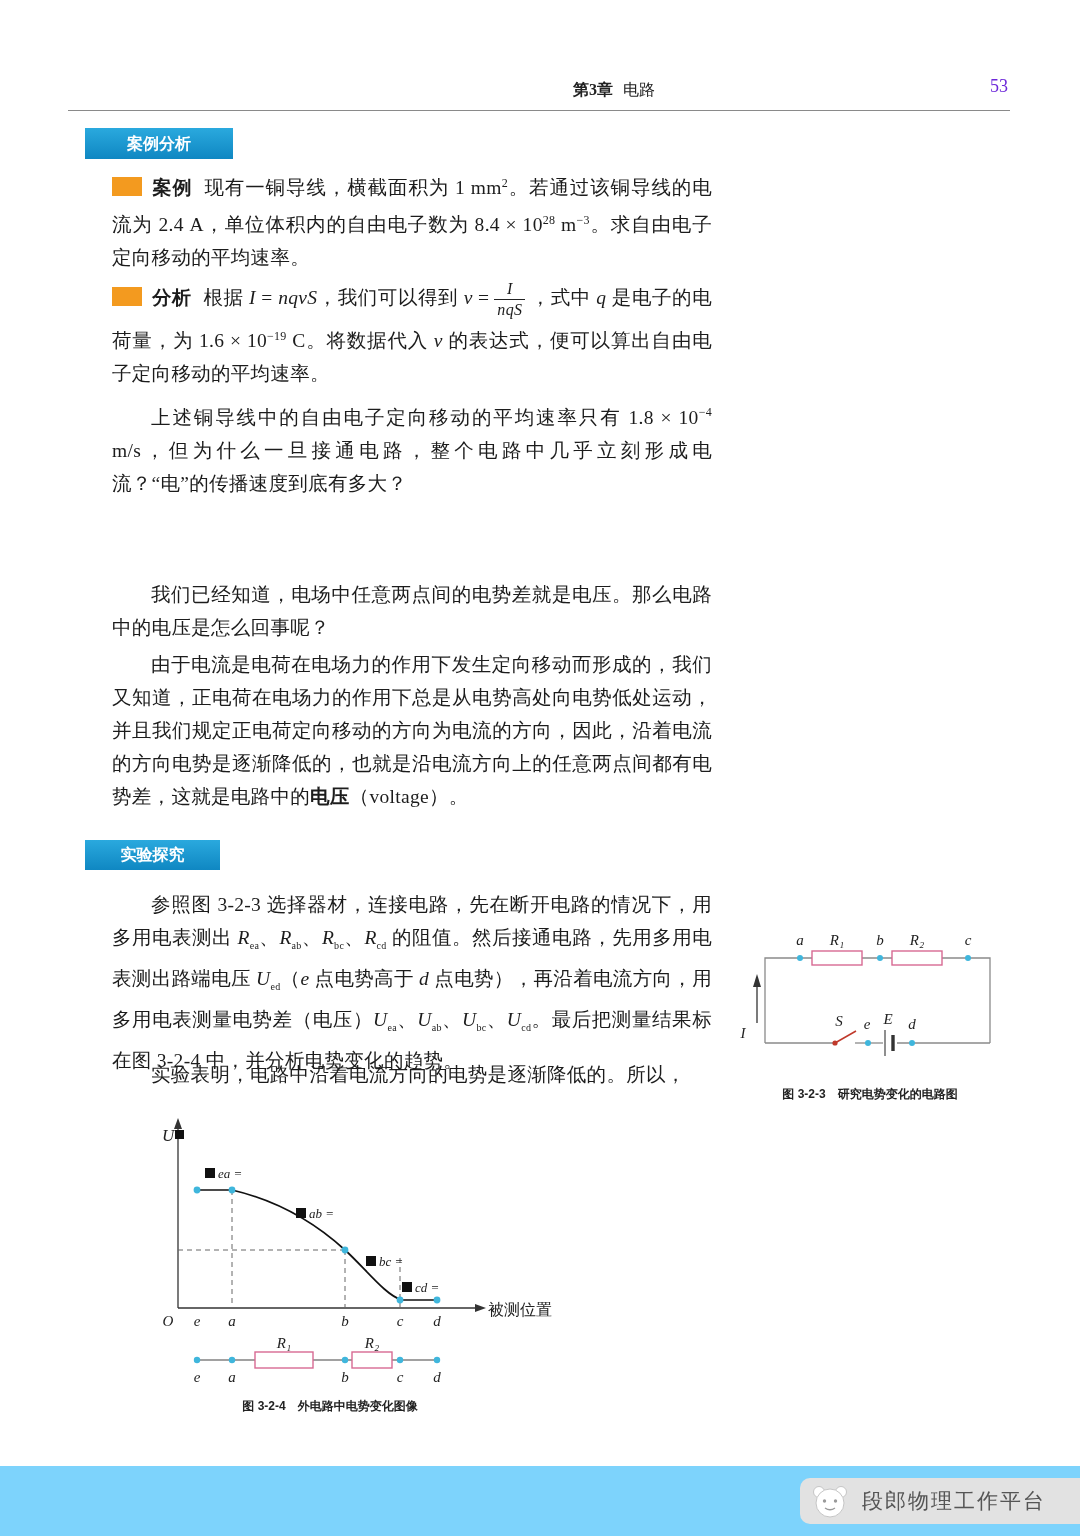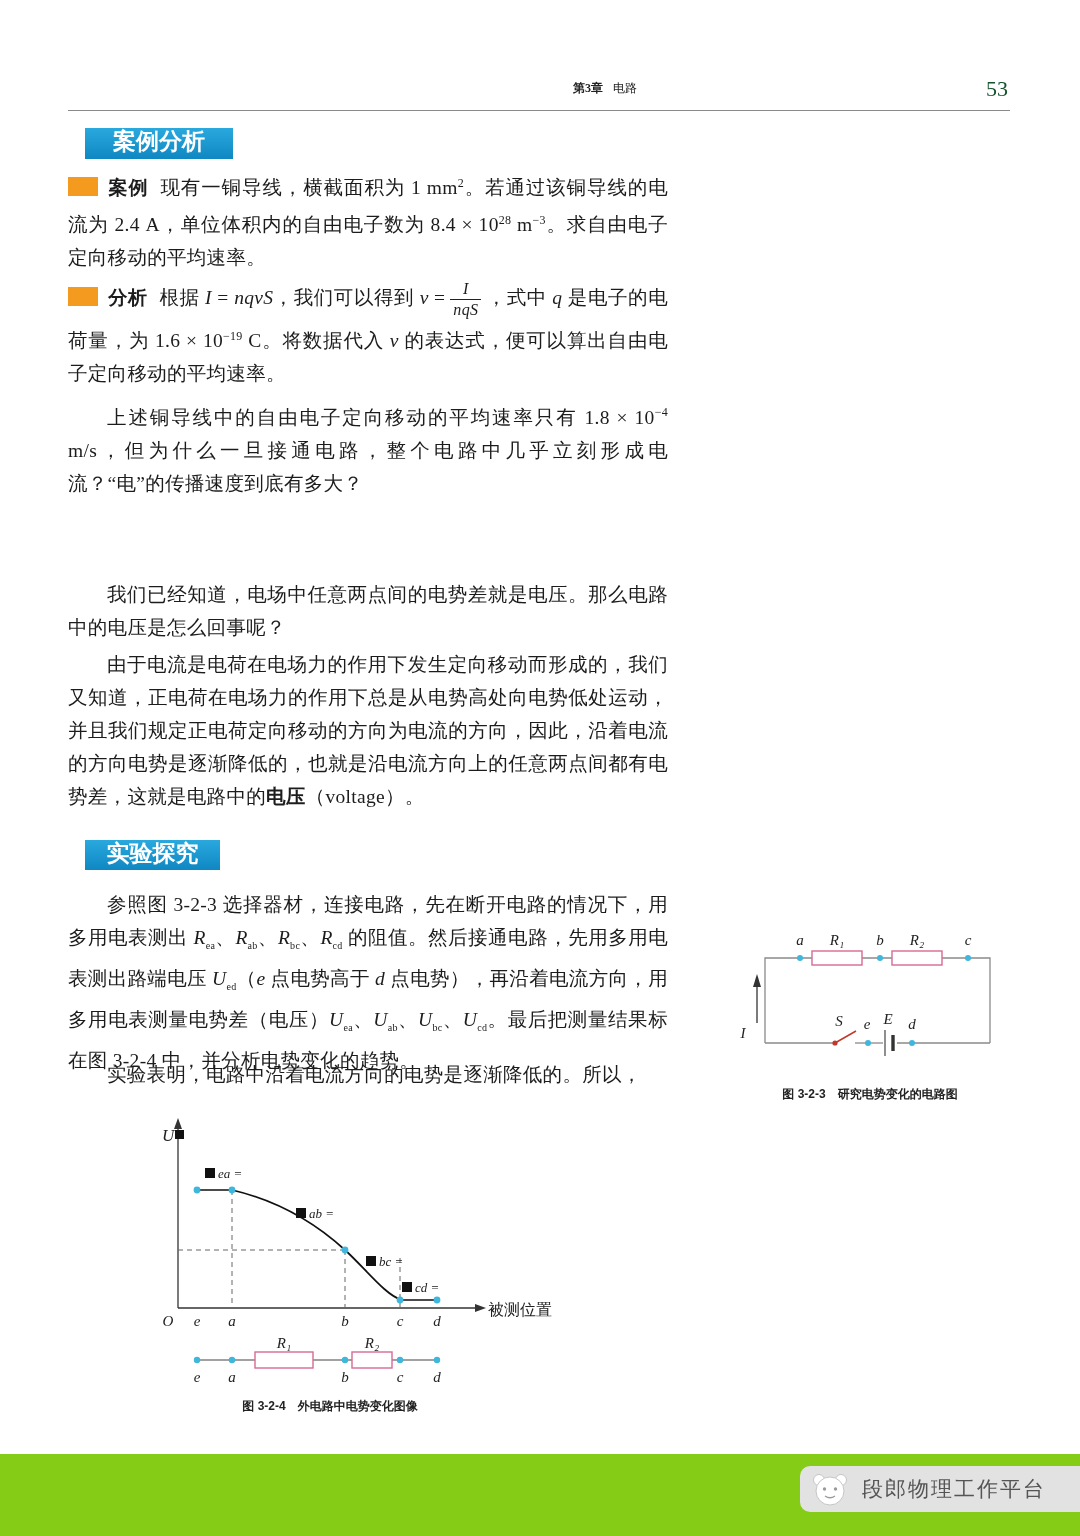--- a/index.html
+++ b/index.html
@@ -1,31 +1,31 @@
 <!DOCTYPE html>
 <html><head>
 <meta charset="utf-8">
 <style>
   html,body{margin:0;padding:0;background:#d9d9d9;}
   .page{
     position:relative;width:1080px;height:1536px;margin:0 auto;background:#ffffff;
     font-family:"Liberation Serif","DejaVu Serif",serif;color:#1c1c1c;overflow:hidden;
   }
   p{margin:0;}
-  .abs{position:absolute;}
-  
-  .chapter-heading{position:absolute;top:80px;left:573px;font-size:12px;color:#222;}
+  .abs{position:absolute;margin-left:44px;}
+  
+  .chapter-heading{position:absolute;top:80px;left:573px;font-size:16px;color:#222;}
   .chapter-num{font-weight:bold;margin-right:10px;}
-  .page-number{position:absolute;top:76px;right:72px;font-size:22px;color:#14532d;}
+  .page-number{position:absolute;top:76px;right:72px;font-size:18px;color:#6d28d9;}
   .header-rule{position:absolute;top:110px;left:68px;width:942px;border-top:1.5px solid #8a8a8a;}
   
   .blue-banner{
     position:absolute;background:linear-gradient(180deg,#2aa9de,#0f87c2);
-    color:#fff;font-family:Liberation Mono, monospace;
-    font-weight:bold;font-size:23px;text-align:center;
+    color:#fff;font-family:Liberation Sans, sans-serif;
+    font-weight:bold;font-size:16px;text-align:center;
   }
   
   .green-banner{
     position:absolute;left:68px;top:520px;width:600px;height:36px;line-height:36px;
     background:linear-gradient(90deg,#0d6e46 0%,#2c8a60 38%,#7fb598 68%,#cfe0d4 90%,#eef3ee 100%);
     color:#fff;font-family:"Liberation Sans","DejaVu Sans",sans-serif;font-weight:bold;
     font-size:21px;padding-left:24px;box-sizing:border-box;letter-spacing:1px;
   }
   
   .body-text{font-size:19.5px;line-height:33px;text-align:justify;letter-spacing:0.3px;}
@@ -48,21 +48,21 @@
   .fig-caption{
     font-family:"Liberation Sans","DejaVu Sans",sans-serif;font-weight:bold;
     font-size:12px;color:#222;text-align:center;margin-top:4px;
   }
   svg text{font-family:"Liberation Serif","DejaVu Serif",serif;fill:#222;}
   .lbl{font-style:italic;font-size:15px;}
   .axis-lbl{font-style:italic;font-size:17px;}
   .cn-lbl{font-size:16px;font-style:normal;}
   .marker-lbl{font-style:italic;font-size:13px;}
   
-  .footer-band{position:absolute;left:0;right:0;bottom:0;height:82px;background:#84cc16;}
+  .footer-band{position:absolute;left:0;right:0;bottom:0;height:70px;background:#7dd3fc;}
   .watermark{
     position:absolute;right:0;top:12px;height:46px;display:flex;align-items:center;
     background:#e2e2e2;border-radius:10px 0 0 10px;padding:0 34px 0 8px;gap:10px;
   }
   .wm-text{font-family:"Liberation Sans","DejaVu Sans",sans-serif;font-size:21px;color:#555;letter-spacing:2px;}
 </style>
 </head>
 <body>
 
 <div class="page">

